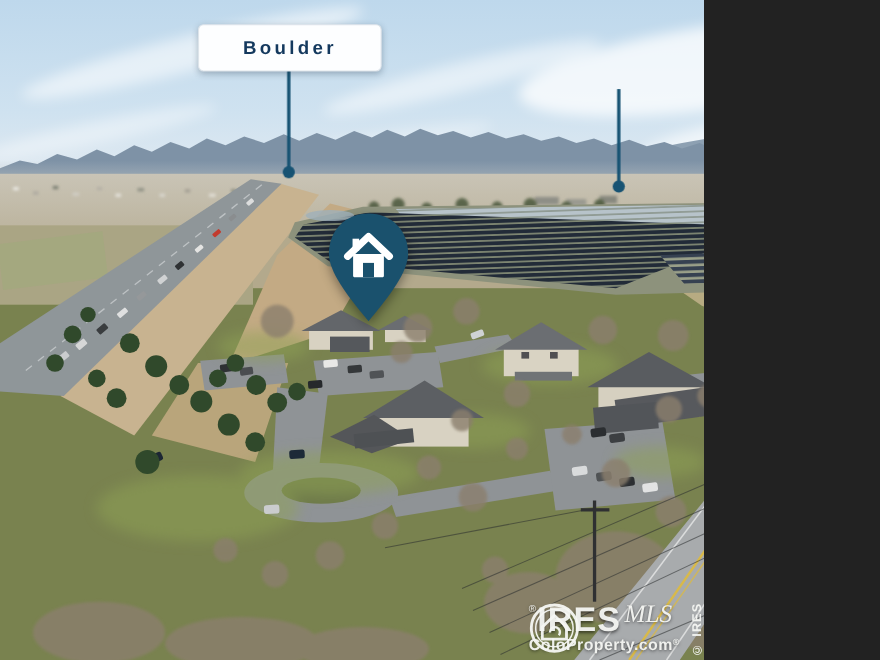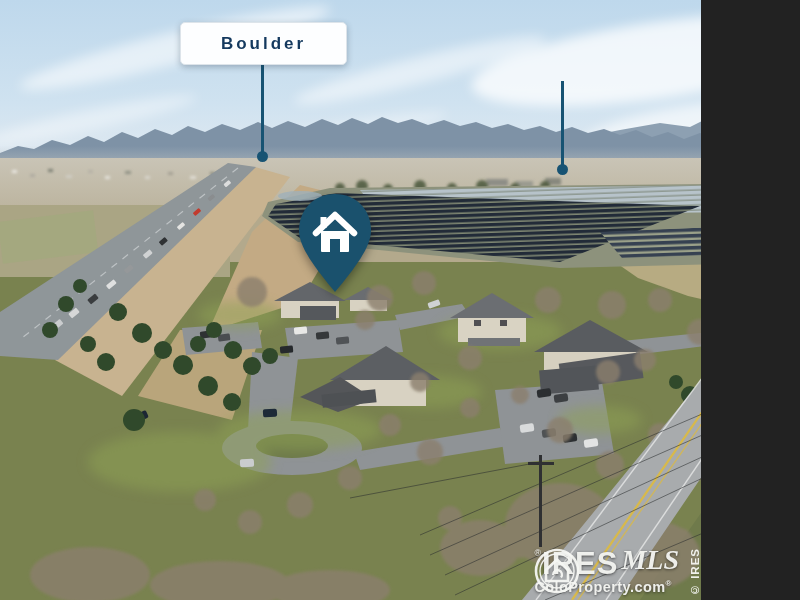--- a/index.html
+++ b/index.html
@@ -1,33 +1,33 @@
 <!DOCTYPE html>
 <html><head>
 <meta charset="utf-8">
 <style>
   html,body{margin:0;padding:0;background:#222;}
-  .stage{position:relative;width:701px;height:600px;overflow:hidden;font-family:"Liberation Sans",sans-serif;background:#737373;}
+  .stage{position:relative;width:640px;height:600px;overflow:hidden;font-family:"Liberation Sans",sans-serif;background:#737373;}
   .stage svg{position:absolute;left:0;top:0;display:block;}
   
   .callout{position:absolute;background:#fdfeff;border:1px solid #dde4ea;border-radius:5px;
     box-shadow:0 2px 6px rgba(25,45,65,.3);display:flex;align-items:center;justify-content:center;
     font-weight:bold;font-size:17px;letter-spacing:3px;color:#14395e;z-index:30;}
   .callout-line{position:absolute;width:3px;background:#175373;z-index:29;}
   .callout-dot{position:absolute;width:11px;height:11px;border-radius:50%;background:#175373;z-index:29;}
   
   .pin{position:absolute;left:296px;top:192px;z-index:28;filter:drop-shadow(0 4px 5px rgba(0,0,0,.38));}
   
   .watermark{position:absolute;right:4px;bottom:6px;z-index:31;display:flex;align-items:center;gap:7px;
     color:rgba(246,247,243,.95);text-shadow:0 1px 3px rgba(0,0,0,.55);padding-right:18px;}
   .wm-text{display:flex;flex-direction:column;line-height:1;}
   .wm-row1{display:flex;align-items:flex-start;}
   .wm-brand{font-size:31px;font-weight:bold;letter-spacing:1px;}
   .wm-reg{font-size:9px;margin-top:1px;margin-right:1px;}
-  .wm-mls{font-family:"Liberation Serif",serif;font-style:italic;font-size:28px;margin-left:3px;margin-top:-2px;font-weight:bold;}
+  .wm-mls{font-family:"Liberation Serif",serif;font-style:italic;font-size:23px;margin-left:3px;margin-top:-2px;}
   .wm-row2{display:flex;align-items:flex-start;font-size:14.5px;font-weight:bold;letter-spacing:.4px;margin-top:1px;}
   .wm-reg2{font-size:8px;margin-top:0;}
   .wm-vertical{position:absolute;right:0;bottom:4px;writing-mode:vertical-rl;transform:rotate(180deg);
     font-size:11.5px;font-weight:bold;letter-spacing:1px;color:rgba(246,247,243,.95);}
 </style>
 </head>
 <body>
 
 <div class="stage">
 

